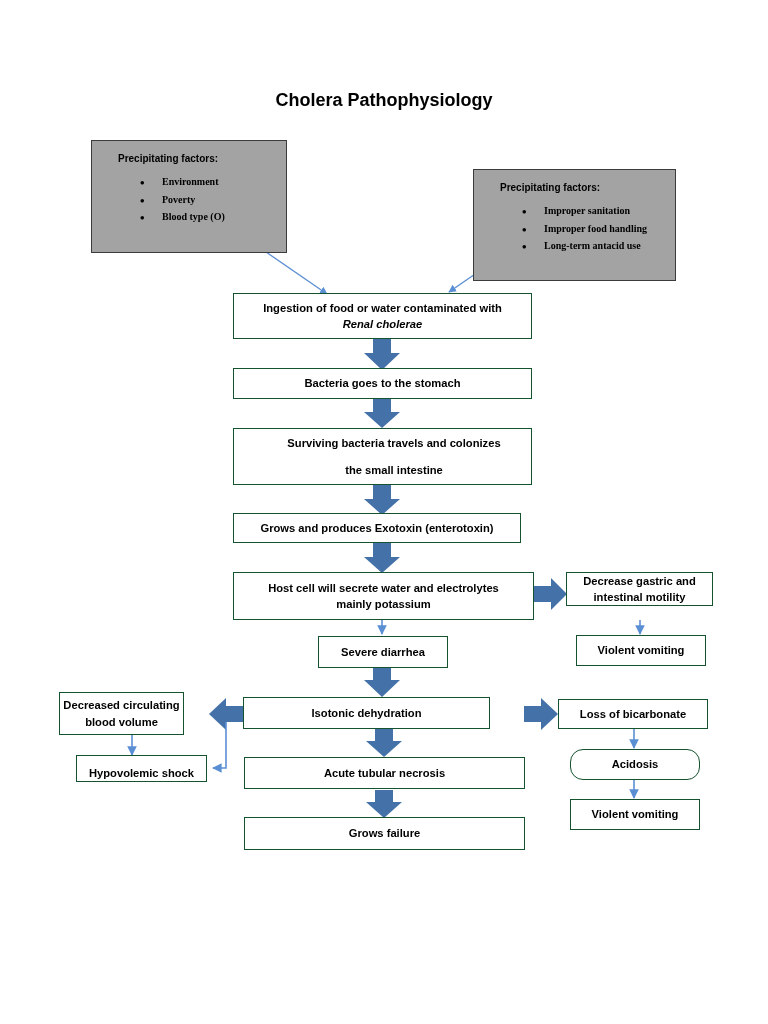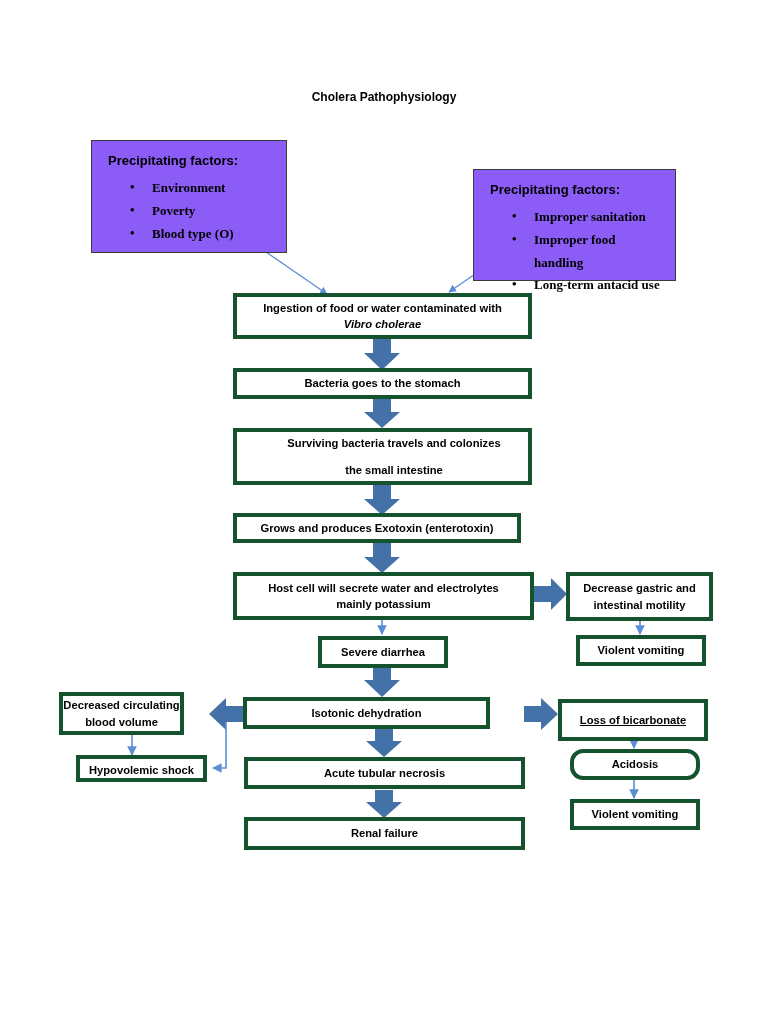--- a/index.html
+++ b/index.html
@@ -22,21 +22,21 @@
     position: absolute;
     left: 0;
     top: 0;
     width: 768px;
     height: 1024px;
     pointer-events: none;
   }
   .node {
     position: absolute;
     box-sizing: border-box;
-    border: 4px solid #14532d;
+    border: 1px solid #14532d;
     background: #ffffff;
     display: flex;
     flex-direction: column;
     align-items: center;
     justify-content: center;
     text-align: center;
     font-weight: bold;
     font-size: 11.2px;
     line-height: 1.45;
     z-index: 3;
@@ -45,25 +45,25 @@
     display: block;
     width: 100%;
   }
   .node .line.italic {
     font-style: italic;
   }
   .factor-box {
     position: absolute;
     box-sizing: border-box;
     border: 1px solid #3b3b3b;
-    background: #8b5cf6;
+    background: #a3a3a3;
     font-weight: bold;
-    font-size: 13px;
+    font-size: 10px;
     z-index: 3;
-    padding: 12px 10px 10px 16px;
+    padding: 12px 10px 10px 26px;
   }
   .factor-title {
     display: block;
     margin-bottom: 9px;
   }
   .factor-list {
     margin: 4px;
     padding: 0 0 0 40px;
     list-style: none;
     font-family: Liberation Serif, serif;
@@ -78,21 +78,21 @@
     left: -22px;
     top: -1px;
     font-size: 13px;
   }
   #diagram-title {
     position: absolute;
     left: 0;
     top: 90px;
     width: 768px;
     text-align: center;
-    font-size: 12px;
+    font-size: 18px;
     font-weight: bold;
     z-index: 3;
   }
 </style>
 </head>
 <body>
 
 <div id="canvas">
 
   <div id="diagram-title">Cholera Pathophysiology</div>
@@ -154,21 +154,21 @@
     <span class="factor-title">Precipitating factors:</span>
     <ul class="factor-list">
       <li>Improper sanitation</li>
       <li>Improper food handling</li>
       <li>Long-term antacid use</li>
     </ul>
   </div>
 
   <div class="node" style="left:233px; top:293px; width:299px; height:46px;">
     <span class="line">Ingestion of food or water contaminated with</span>
-    <span class="line italic">Vibro cholerae</span>
+    <span class="line italic">Renal cholerae</span>
   </div>
 
   <div class="node" style="left:233px; top:368px; width:299px; height:31px;">
     <span class="line">Bacteria goes to the stomach</span>
   </div>
 
   <div class="node" style="left:233px; top:428px; width:299px; height:57px;padding-left:23px;">
     <span class="line">Surviving bacteria travels and colonizes</span>
     <span class="line" style="margin-top:10px;">the small intestine</span>
   </div>
@@ -188,42 +188,42 @@
 
   <div class="node" style="left:243px; top:697px; width:247px; height:32px;">
     <span class="line">Isotonic dehydration</span>
   </div>
 
   <div class="node" style="left:244px; top:757px; width:281px; height:32px;">
     <span class="line">Acute tubular necrosis</span>
   </div>
 
   <div class="node" style="left:244px; top:817px; width:281px; height:33px;">
-    <span class="line">Renal failure</span>
+    <span class="line">Grows failure</span>
   </div>
 
   <div class="node" style="left:59px; top:692px; width:125px; height:43px;">
     <span class="line">Decreased circulating</span>
     <span class="line">blood volume</span>
   </div>
 
   <div class="node" style="left:76px; top:755px; width:131px; height:27px;justify-content:flex-end;">
     <span class="line">Hypovolemic shock</span>
   </div>
 
-  <div class="node" style="left:566px; top:572px; width:147px; height:49px;">
+  <div class="node" style="left:566px; top:572px; width:147px; height:34px;">
     <span class="line">Decrease gastric and</span>
     <span class="line">intestinal motility</span>
   </div>
 
   <div class="node" style="left:576px; top:635px; width:130px; height:31px;">
     <span class="line">Violent vomiting</span>
   </div>
 
-  <div class="node" style="left:558px; top:699px; width:150px; height:42px;text-decoration:underline;">
+  <div class="node" style="left:558px; top:699px; width:150px; height:30px;">
     <span class="line">Loss of bicarbonate</span>
   </div>
 
   <div class="node" style="left:570px; top:749px; width:130px; height:31px;border-radius:13px;">
     <span class="line">Acidosis</span>
   </div>
 
   <div class="node" style="left:570px; top:799px; width:130px; height:31px;">
     <span class="line">Violent vomiting</span>
   </div>

